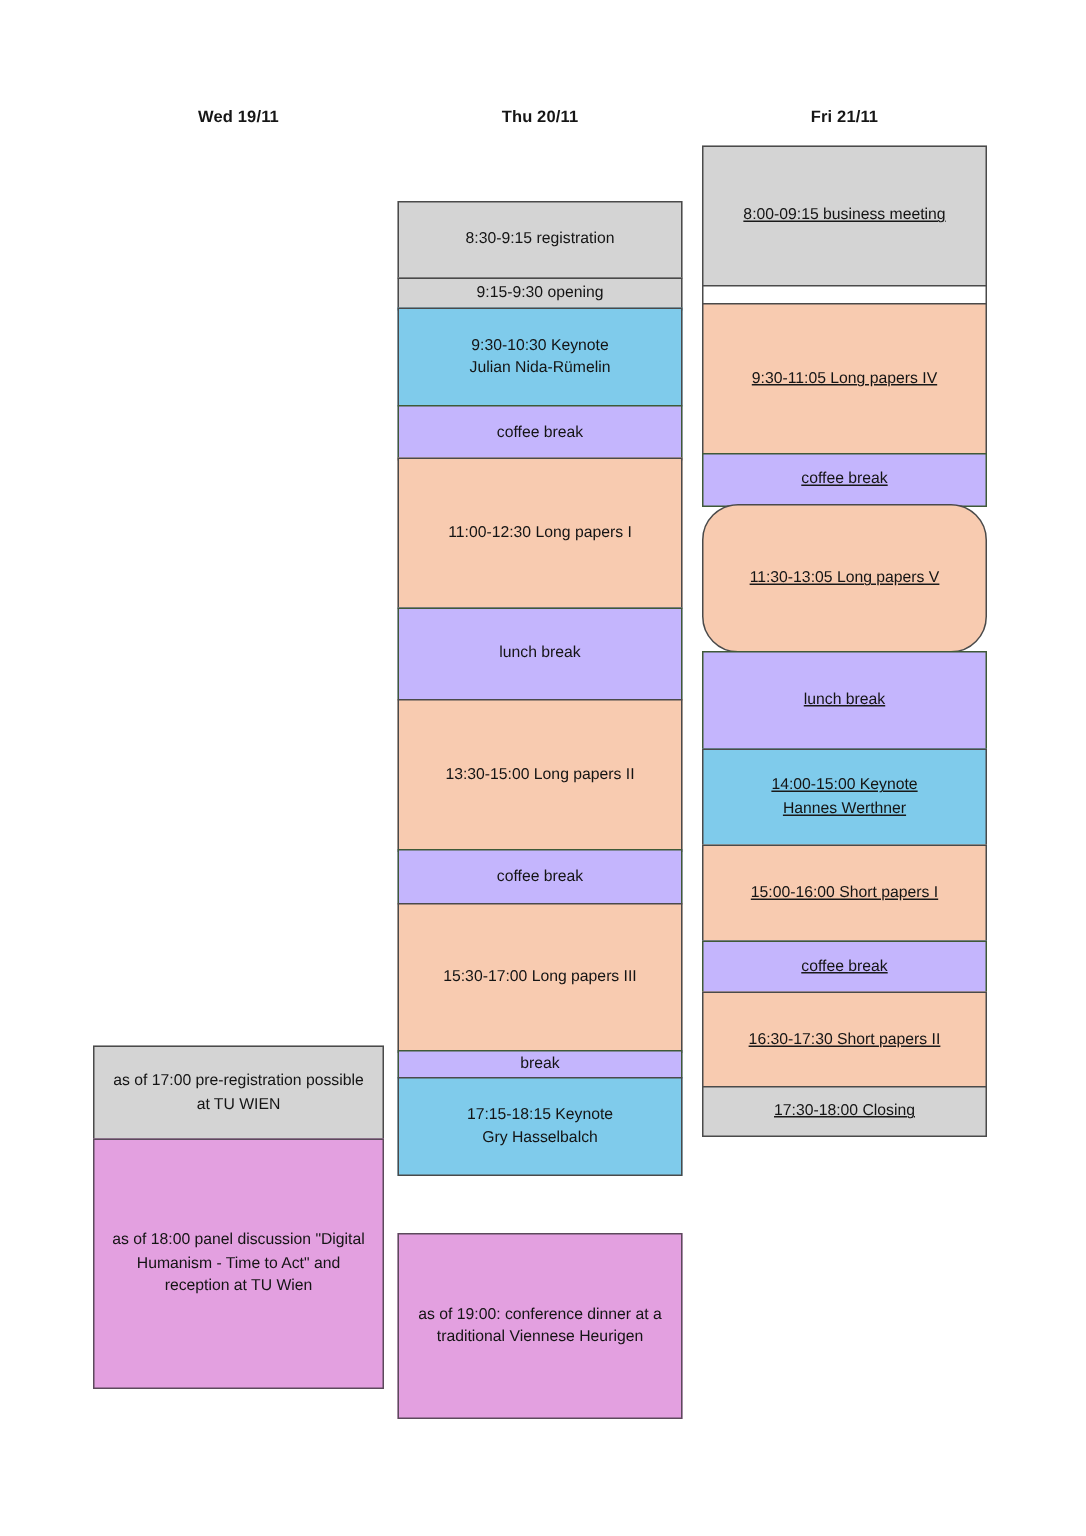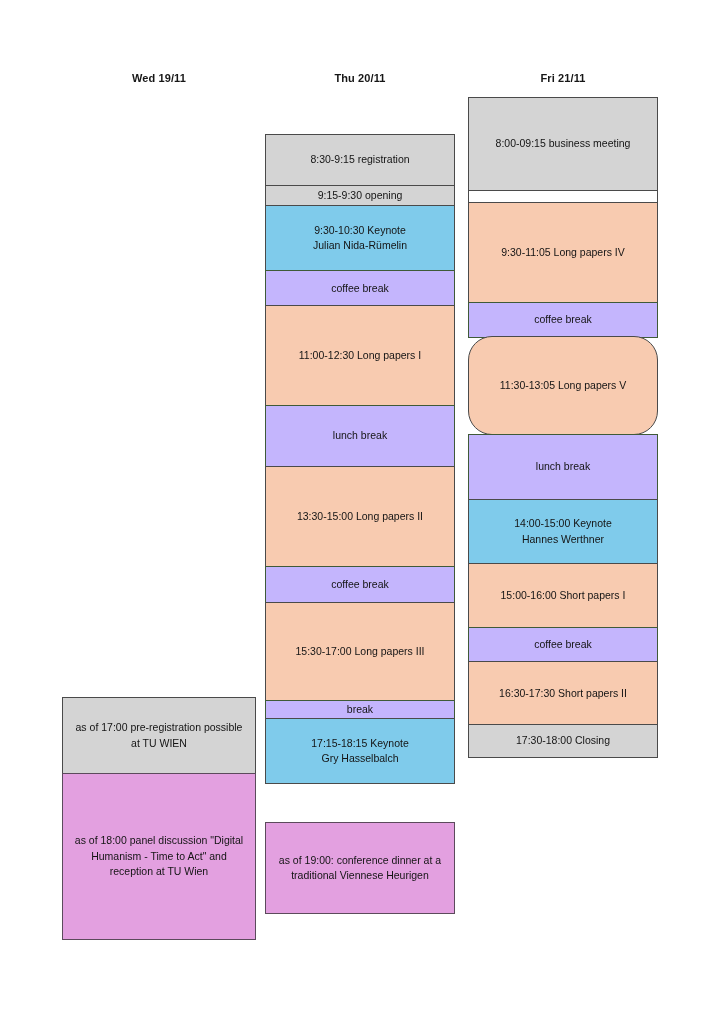--- a/index.html
+++ b/index.html
@@ -40,21 +40,21 @@
   .day-header.fri { left: 468px; top: 72px;  width: 190px; }
 
   
   .col {
     position: absolute;
     box-sizing: border-box;
   }
   .col-wed-evening { left: 62px;  top: 697px; width: 194px; }
   .col-thu         { left: 265px; top: 134px; width: 190px; }
   .col-thu-dinner  { left: 265px; top: 822px; width: 190px; }
-  .col-fri         { left: 468px; top: 97px;  width: 190px; }
+  .col-fri         { left: 468px; top: 97px;  width: 190px; text-decoration: underline; }
 
   
   .block {
     box-sizing: border-box;
     border: 1.4px solid #4a4a4a;
     margin-top: -1.4px;
     display: flex;
     align-items: center;
     justify-content: center;
     text-align: center;
@@ -88,21 +88,21 @@
 </head>
 <body>
 
 <div class="schedule-canvas">
 
   <div class="day-header wed">Wed 19/11</div>
   <div class="day-header thu">Thu 20/11</div>
   <div class="day-header fri">Fri 21/11</div>
 
   <div class="col col-wed-evening">
-      <div class="block cat-grey" style="height: 77px;">
+      <div class="block cat-grey" style="height: 63px;">
         <span class="block-text">as of 17:00  pre-registration possible at TU WIEN</span>
       </div>
       <div class="block cat-pink" style="height: 167px;">
         <span class="block-text">as of 18:00 panel discussion "Digital Humanism - Time to Act" and reception at TU Wien</span>
       </div>
     </div>
 
   <div class="col col-thu">
       <div class="block cat-grey" style="height: 52px;">
         <span class="block-text">8:30-9:15 registration</span>
@@ -135,21 +135,21 @@
       <div class="block cat-green" style="height: 19px;">
         <span class="block-text">break</span>
       </div>
       <div class="block cat-blue" style="height: 66px;">
         <span class="block-text">17:15-18:15 Keynote
 Gry Hasselbalch</span>
       </div>
     </div>
 
   <div class="col col-thu-dinner">
-      <div class="block cat-pink" style="height: 92px;">
+      <div class="block cat-pink" style="height: 124px;">
         <span class="block-text">as of 19:00: conference dinner at a traditional Viennese Heurigen</span>
       </div>
     </div>
 
   <div class="col col-fri">
       <div class="block cat-grey" style="height: 94px;">
         <span class="block-text">8:00-09:15 business meeting</span>
       </div>
       <div class="block cat-white gap" style="height: 14px;">
         <span class="block-text"></span>

